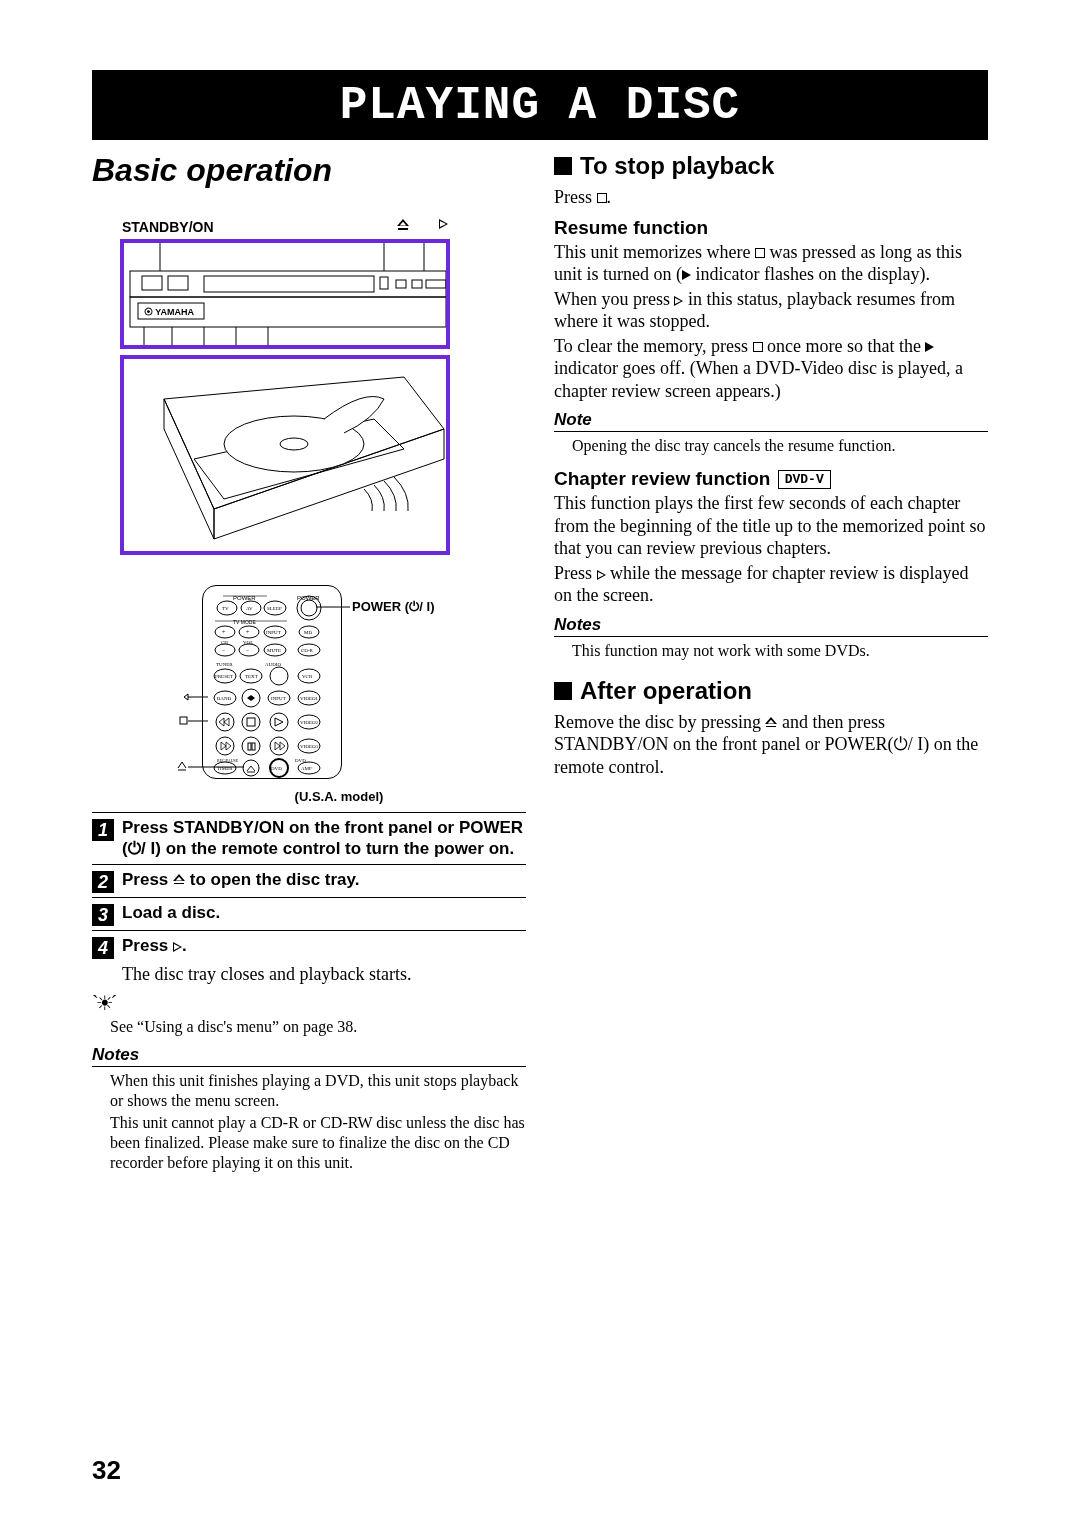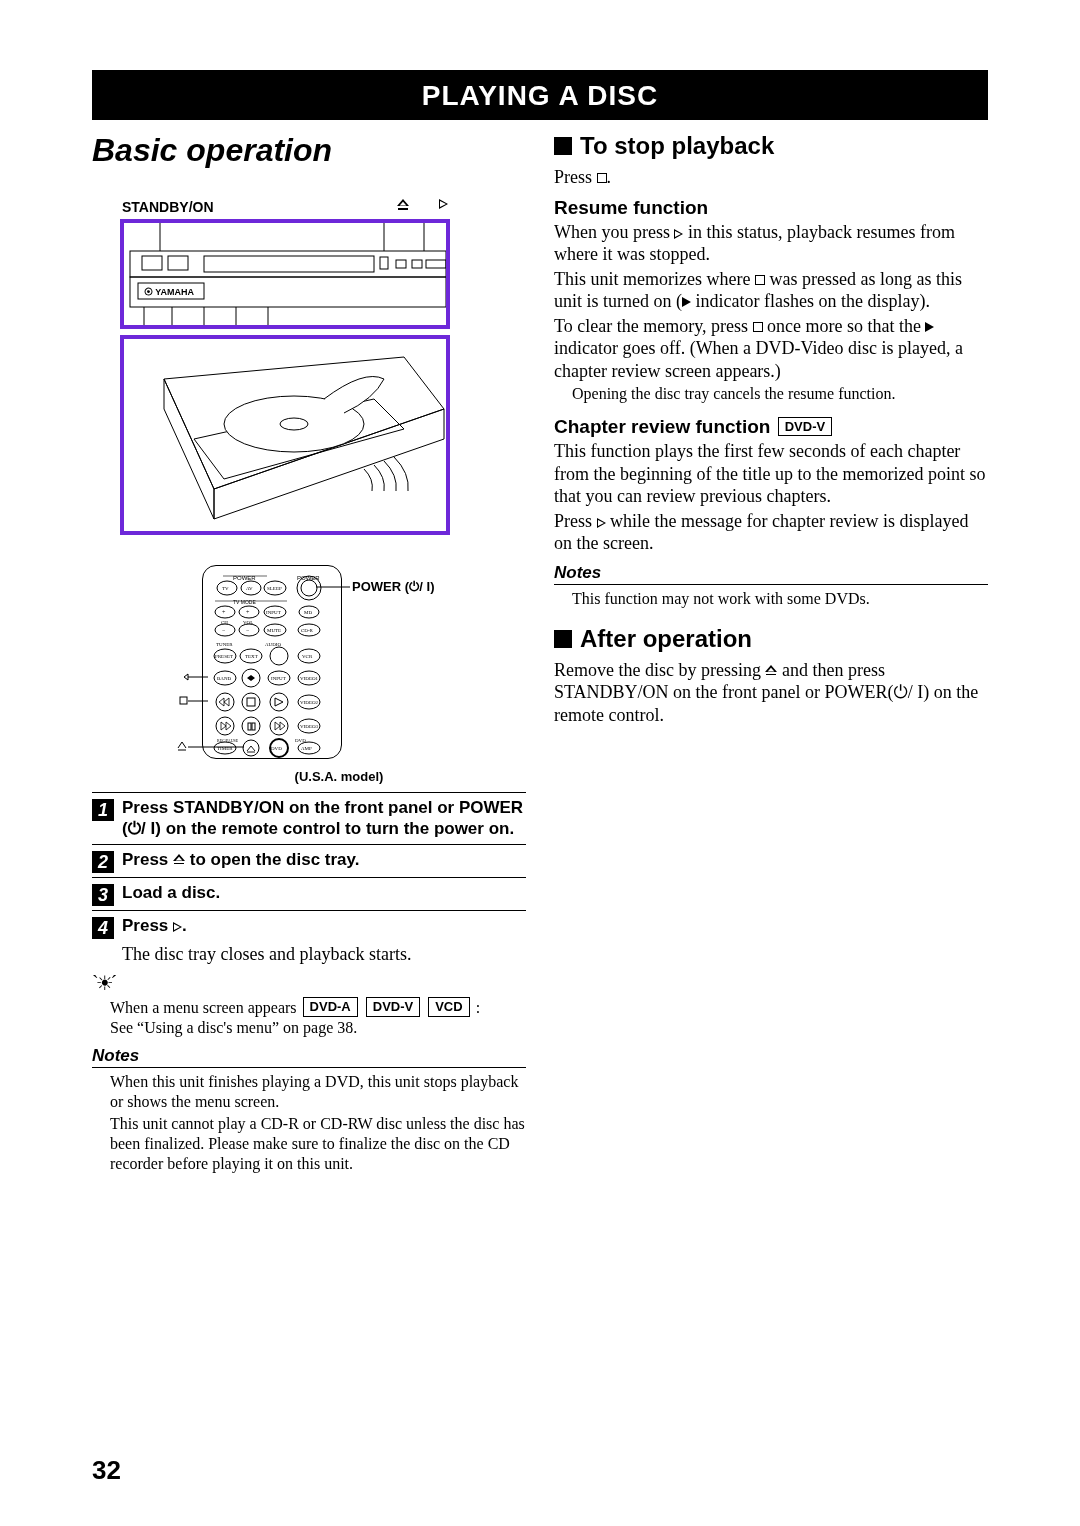--- a/index.html
+++ b/index.html
@@ -1,27 +1,27 @@
 <!DOCTYPE html>
 <html><head>
 <meta charset="utf-8">
 <style>
   * { box-sizing: border-box; margin: 0; padding: 0; }
   body { font-family: "Times New Roman", serif; width: 1080px; height: 1526px; background: #fff; color: #000; padding: 70px 92px 40px 92px; position: relative; }
   .main-title-bar { background: #000; color: #fff; text-align: center; padding: 10px 0 8px 0; margin-bottom: 12px; }
-  .main-title { font-family: Liberation Sans, sans-serif; font-weight: 800; font-size: 28px; letter-spacing: 1px; }
+  .main-title { font-family: Liberation Mono, monospace; font-weight: 800; font-size: 46px; letter-spacing: 1px; }
   .columns { display: flex; gap: 28px; }
   .col { width: 50%; }
   .section-title { font-family: Arial, Helvetica, sans-serif; font-style: italic; font-weight: 700; font-size: 32px; margin-bottom: 30px; }
   .sub-title { font-family: Arial, Helvetica, sans-serif; font-weight: 700; font-size: 24px; margin-bottom: 6px; }
   .sub-title .square { display:inline-block; width:18px; height:18px; background:#000; margin-right:8px; vertical-align: -1px;}
   .subhead { font-family: Arial, Helvetica, sans-serif; font-weight: 700; font-size: 19px; margin-top: 8px; margin-bottom: 2px; }
   .body-text { font-size: 18px; line-height: 1.25; margin-bottom: 2px; }
   .small-text { font-size: 16px; line-height: 1.25; }
-  .disc-badge { display: inline-block; border: 1px solid #000; font-family: Liberation Sans, sans-serif; font-weight: 700; font-size: 13px; padding: 1px 6px; vertical-align: 2px; margin: 0 2px;}
+  .disc-badge { display: inline-block; border: 1px solid #000; font-family: Liberation Mono, monospace; font-weight: 700; font-size: 13px; padding: 1px 6px; vertical-align: 2px; margin: 0 2px;}
   .panel-label { font-family: Arial, Helvetica, sans-serif; font-weight: 700; font-size: 14px; }
   .figure-box { border: 4px solid #6d28d9; width: 330px; height: 190px; position: relative; margin-left: 28px; background: #fff; overflow:hidden;}
   .figure-row1 { display:flex; justify-content: space-between; margin-left:30px; margin-bottom:4px; width:326px;}
   .remote-box { width: 160px; position: relative; margin: 30px 0 10px 110px; }
   .remote-frame { border: 1px solid #000; border-radius: 14px; width: 140px; height: 194px; position: relative; background:#fff;}
   .step-row { display:flex; align-items:flex-start; border-top:1px solid #000; padding:4px 0 4px 0; margin-left:0;}
   .step-row.last { border-bottom:1px solid #000;}
   .step-num { font-family: Arial, Helvetica, sans-serif; font-style: italic; font-weight: 800; font-size: 18px; color:#fff; background:#000; width:22px; height:22px; text-align:center; line-height:22px; margin-right:8px; margin-top:2px; flex-shrink:0;}
   .step-text { font-family: Arial, Helvetica, sans-serif; font-weight: 700; font-size: 17px; line-height:1.25;}
   .step-body { font-size: 18px; line-height:1.25; margin-left:30px;}
@@ -212,51 +212,45 @@
     </div>
     <div class="step-row last" style="border-bottom:none;">
       <div class="step-num">4</div>
       <div class="step-text">
         <span>Press </span><span class="tri-outline"></span><span>.</span>
       </div>
     </div>
     <div class="step-body">The disc tray closes and playback starts.</div>
 
     <div class="tip-icon">`☀´</div>
-    <div class="small-text indent">
-      <span>When a menu screen appears </span>
-      <span class="disc-badge">DVD-A</span>
-      <span class="disc-badge">DVD-V</span>
-      <span class="disc-badge">VCD</span>
-      <span> :</span>
-    </div>
     <div class="small-text indent">See “Using a disc's menu” on page 38.</div>
 
     <div class="note-line"><span>Notes</span></div>
     <div class="small-text indent">When this unit finishes playing a DVD, this unit stops playback or shows the menu screen.</div>
     <div class="small-text indent" style="margin-top:2px;">This unit cannot play a CD-R or CD-RW disc unless the disc has been finalized. Please make sure to finalize the disc on the CD recorder before playing it on this unit.</div>
   </div>
 
   <div class="col">
     <div class="sub-title"><span class="square"></span><span>To stop playback</span></div>
     <div class="body-text">
       <span>Press </span><span class="stop-sq"></span><span>.</span>
     </div>
 
     <div class="subhead">Resume function</div>
     <div class="body-text">
+      <span>This unit memorizes where </span><span class="stop-sq"></span><span> was pressed as long as this unit is turned on (</span><span class="tri"></span><span> indicator flashes on the display).</span>
+    </div>
+    <div class="body-text">
       <span>When you press </span><span class="tri-outline"></span><span> in this status, playback resumes from where it was stopped.</span>
     </div>
     <div class="body-text">
-      <span>This unit memorizes where </span><span class="stop-sq"></span><span> was pressed as long as this unit is turned on (</span><span class="tri"></span><span> indicator flashes on the display).</span>
-    </div>
-    <div class="body-text">
       <span>To clear the memory, press </span><span class="stop-sq"></span><span> once more so that the </span><span class="tri"></span><span> indicator goes off. (When a DVD-Video disc is played, a chapter review screen appears.)</span>
     </div>
 
+    <div class="note-line"><span>Note</span></div>
     <div class="small-text indent">Opening the disc tray cancels the resume function.</div>
 
     <div class="subhead" style="margin-top:12px;">
       <span>Chapter review function </span><span class="disc-badge">DVD-V</span>
     </div>
     <div class="body-text">This function plays the first few seconds of each chapter from the beginning of the title up to the memorized point so that you can review previous chapters.</div>
     <div class="body-text">
       <span>Press </span><span class="tri-outline"></span><span> while the message for chapter review is displayed on the screen.</span>
     </div>
 

